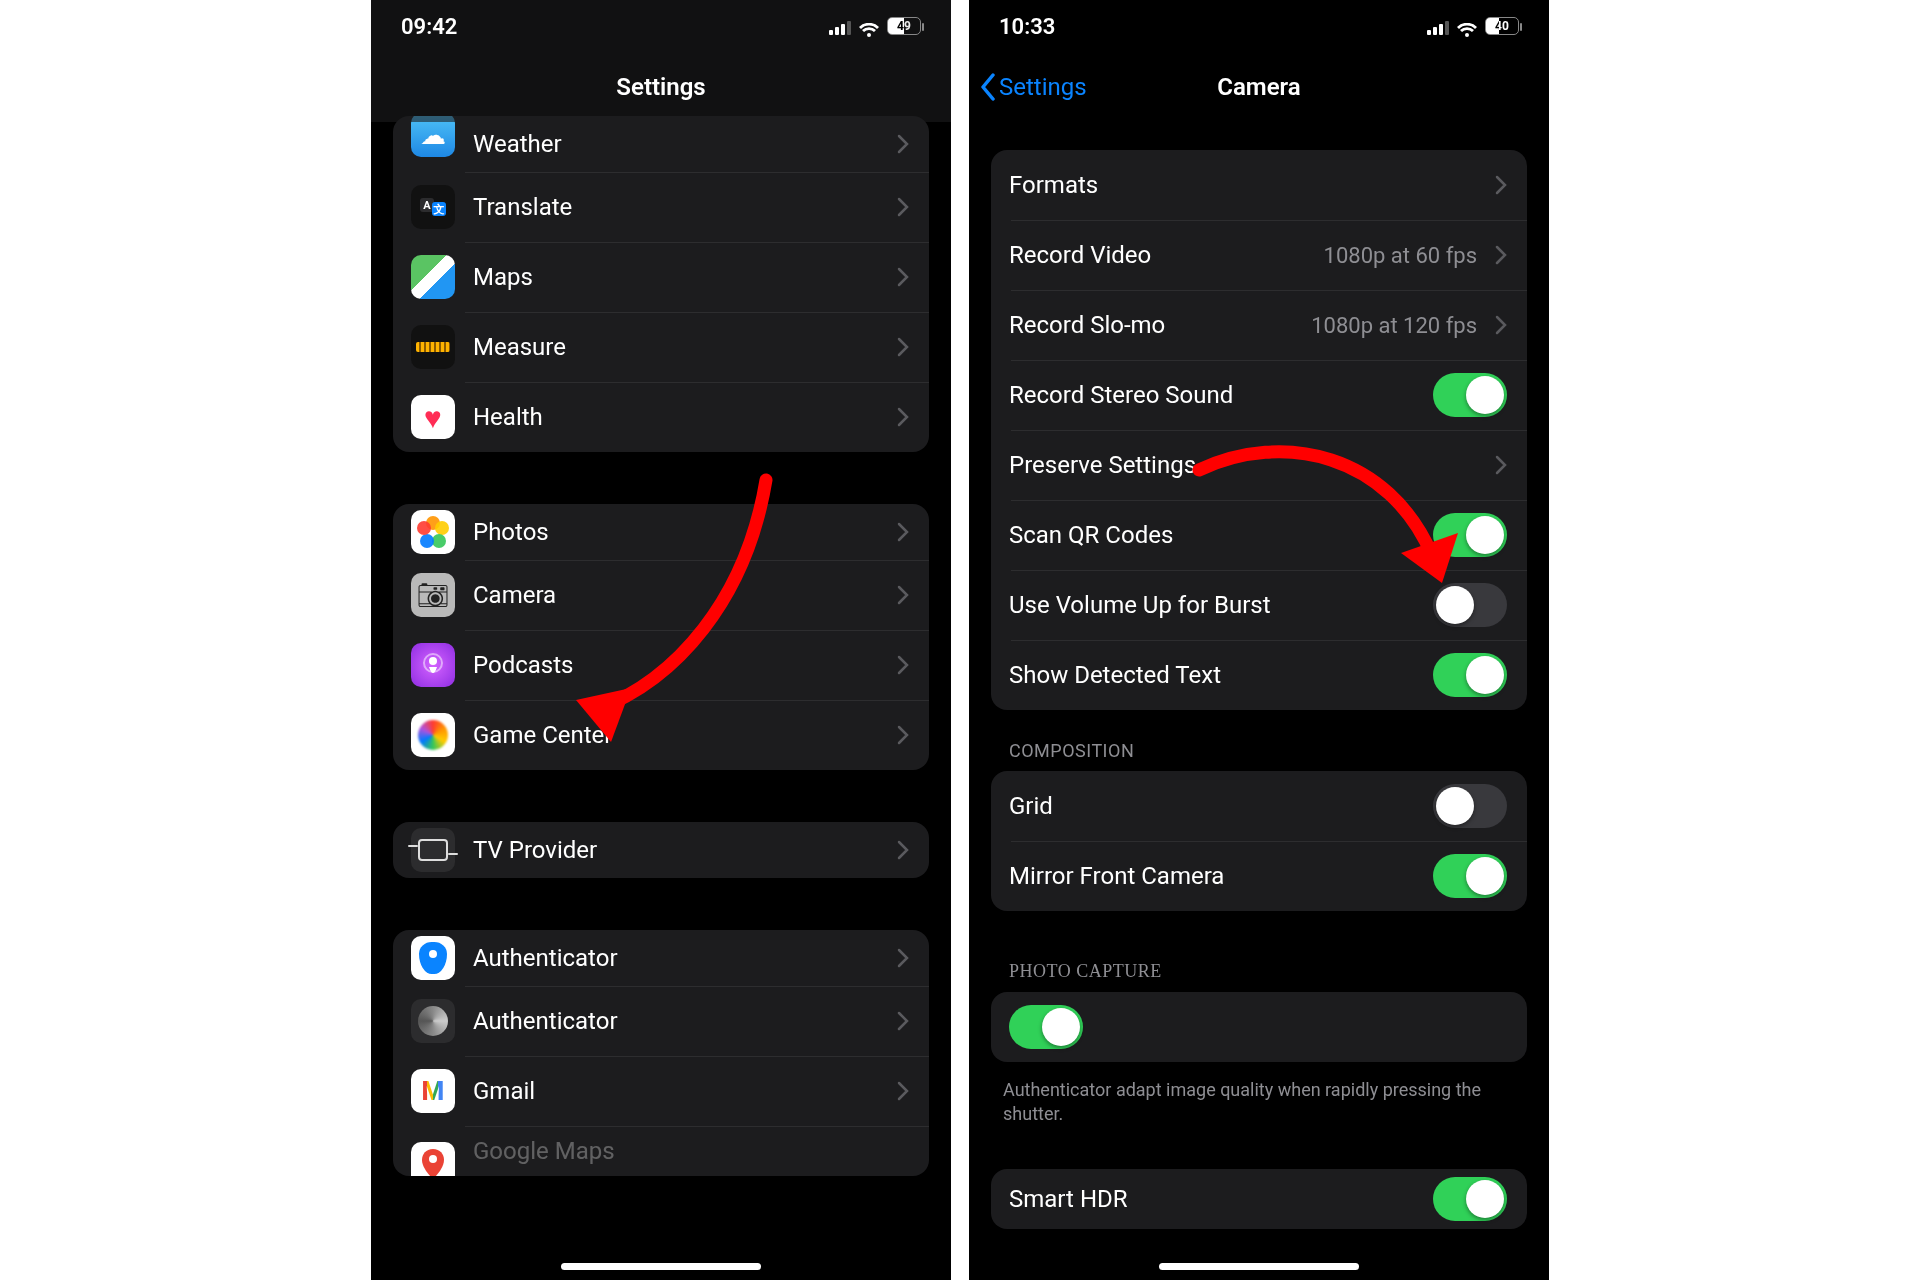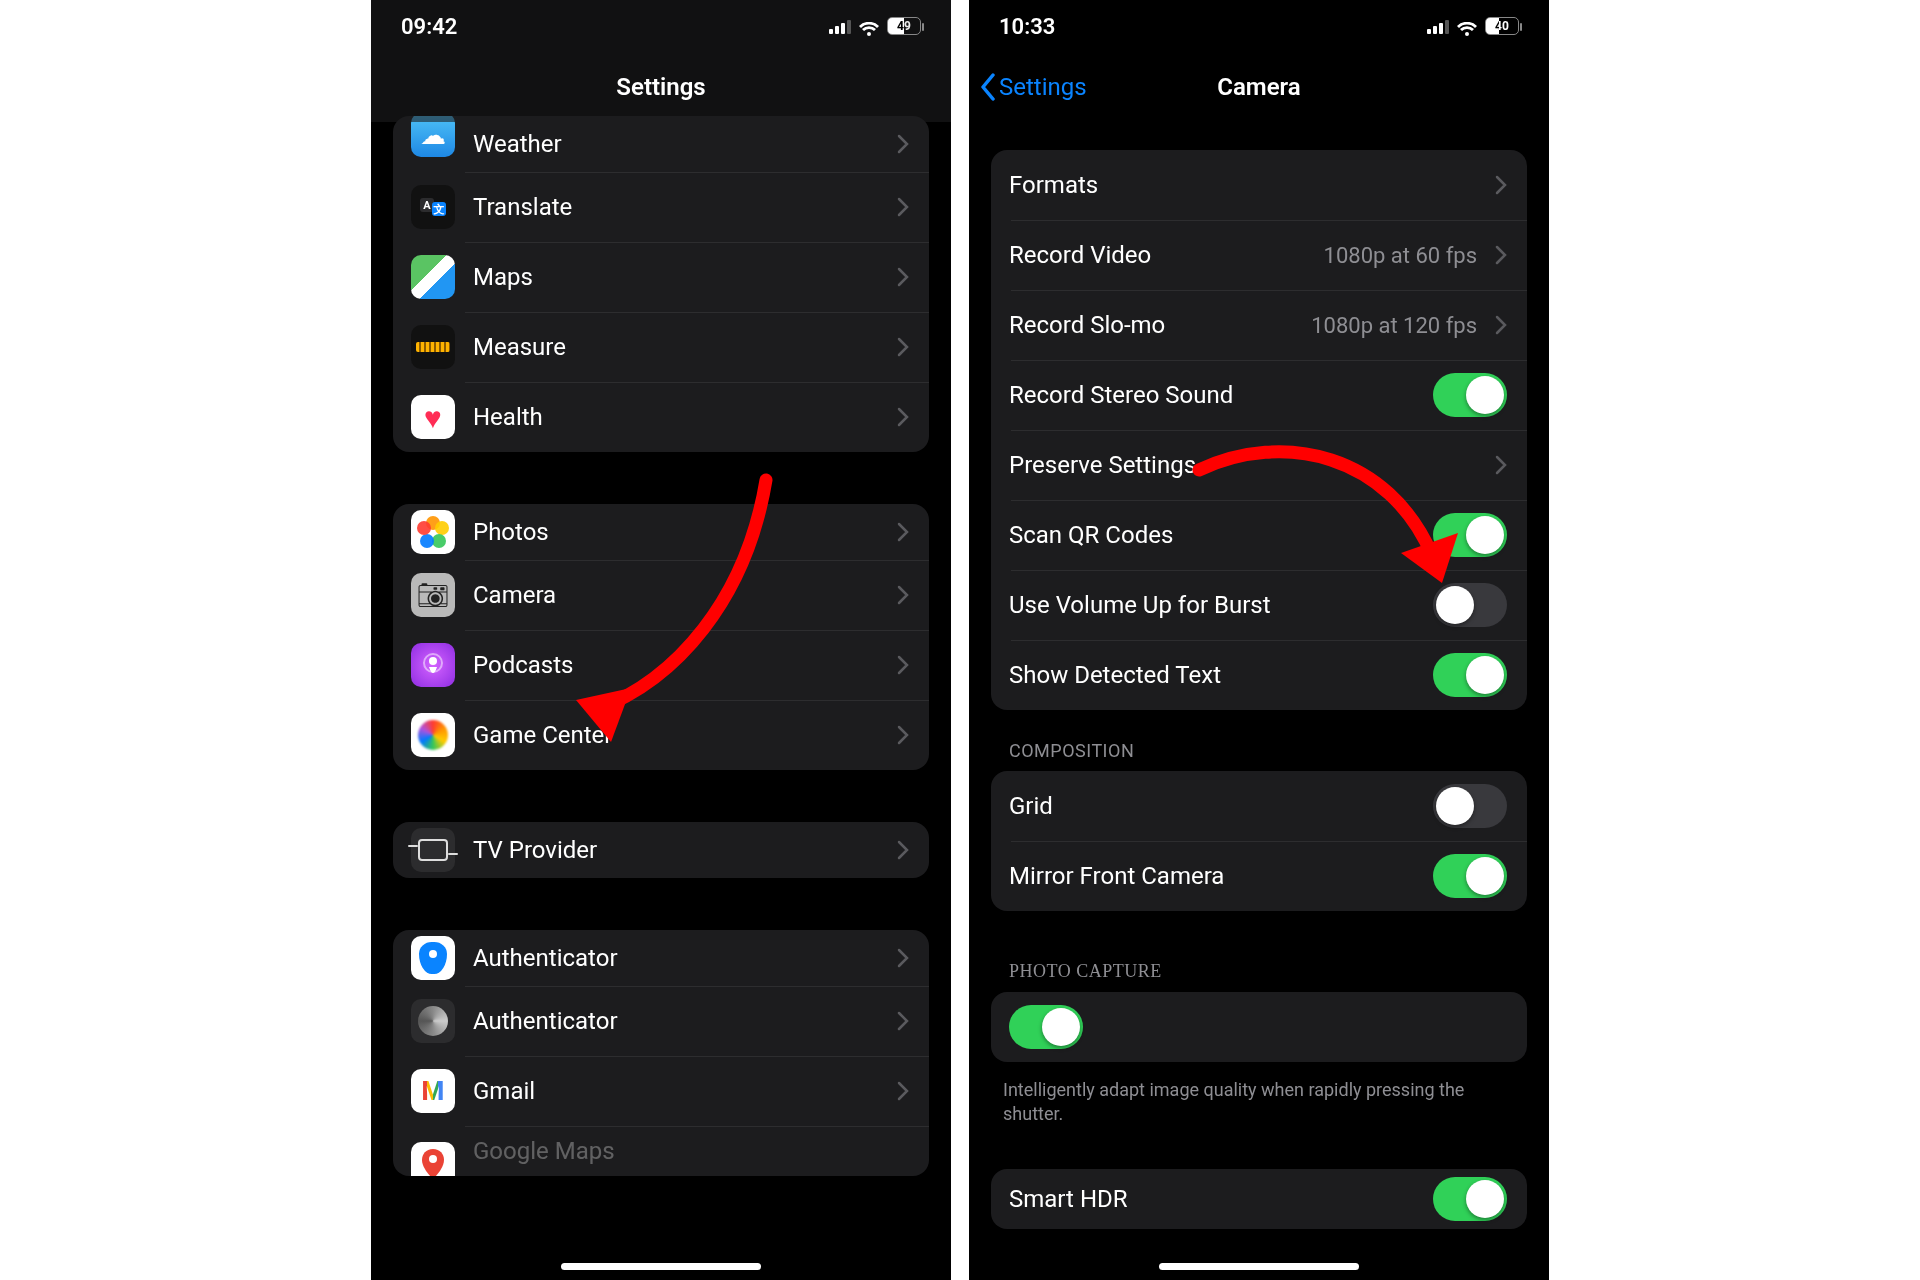--- a/index.html
+++ b/index.html
@@ -32,21 +32,21 @@
     height: 52px;
     display: flex;
     align-items: center;
     padding: 0 30px;
     font-size: 22px;
     font-weight: 600;
     gap: 25px;
   }
   .status-time { flex: 0 0 auto; }
   .status-spacer { flex: 1; }
-  .status-icons { display:flex; align-items:center; gap:8px; }
+  .status-icons { display:flex; align-items:flex-end; gap:8px; }
   .bars {
     display:flex; align-items:flex-end; gap:2px; height:16px;
   }
   .bars span { width:4px; background:#fff; border-radius:1px; }
   .bars .b1{height:5px} .bars .b2{height:8px} .bars .b3{height:11px} .bars .b4{height:14px; background:#555}
   .wifi {
     width:20px; height:16px; position:relative;
   }
   .wifi svg { width:20px; height:16px; fill:#fff; }
   .batt {
@@ -491,21 +491,21 @@
       </div>
 
       <div class="section-header" style="padding-top:20px;font-family:Liberation Serif, serif;">PHOTO CAPTURE</div>
       <div class="group" style="margin-bottom:50px;">
         <div class="row noindent">
           <div class="toggle on">
               <div class="knob"></div>
             </div>
         </div>
       </div>
-      <div class="footer-note">Intelligently adapt image quality when rapidly pressing the shutter.</div>
+      <div class="footer-note">Authenticator adapt image quality when rapidly pressing the shutter.</div>
 
       <div class="group">
         <div class="row noindent" style="min-height:60px;">
           <div class="row-label">Smart HDR</div>
           <div class="toggle on">
               <div class="knob"></div>
             </div>
         </div>
       </div>
 

